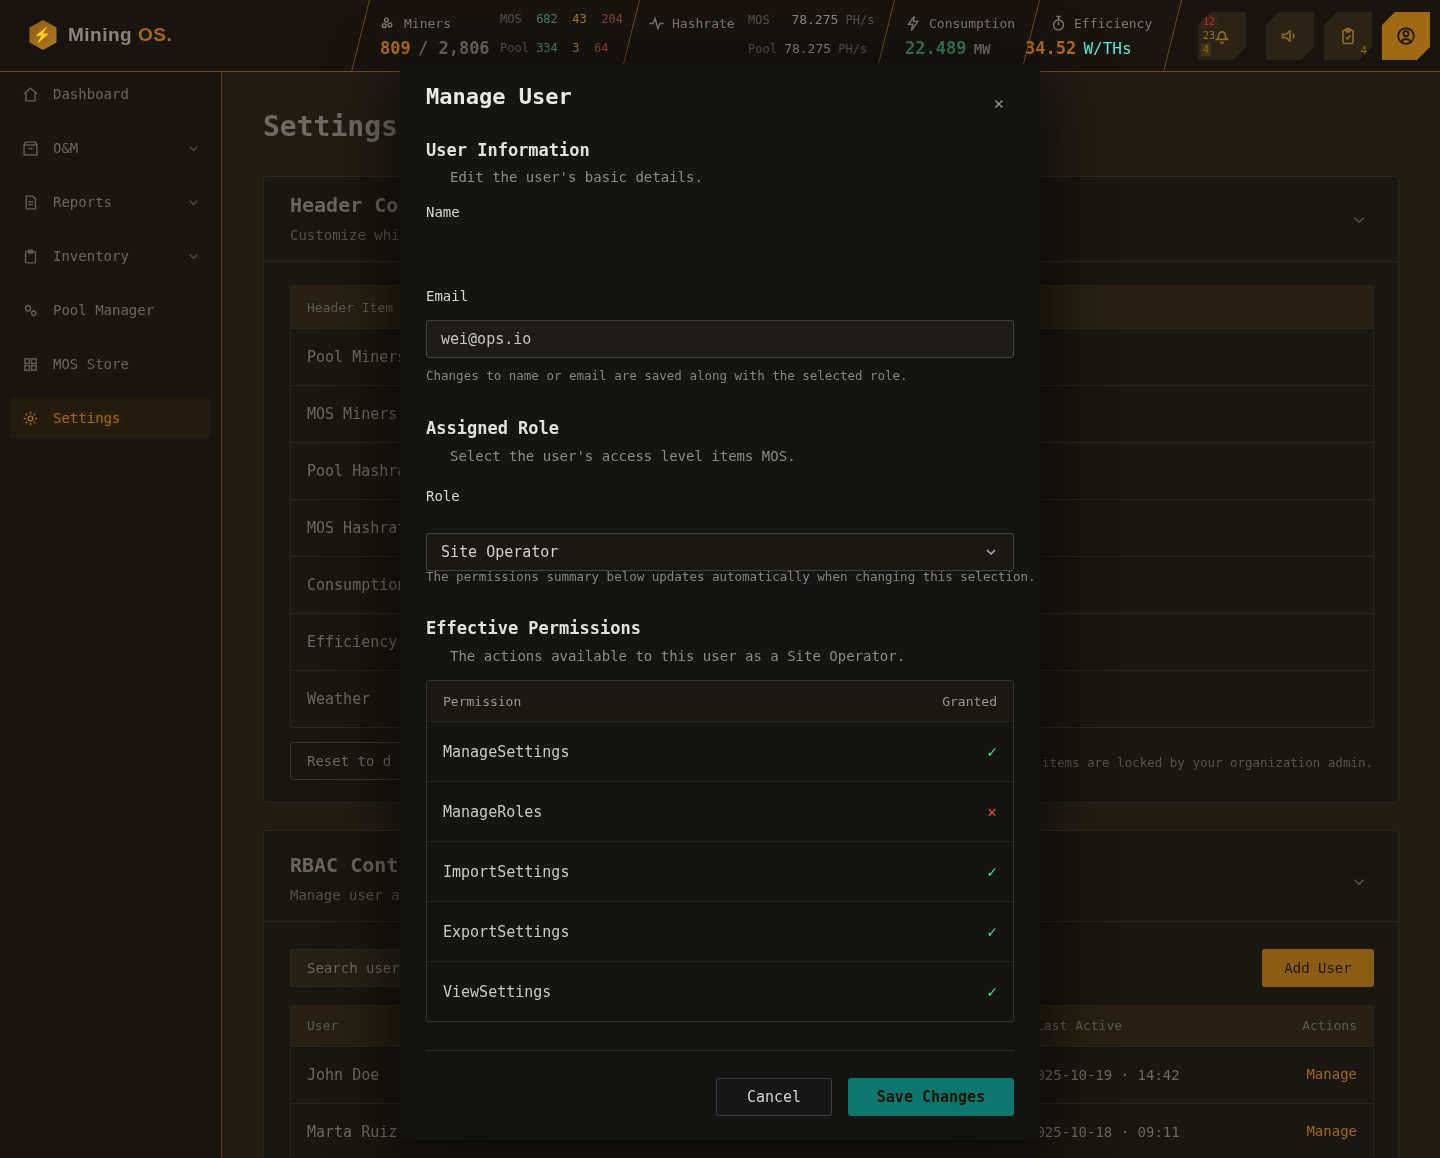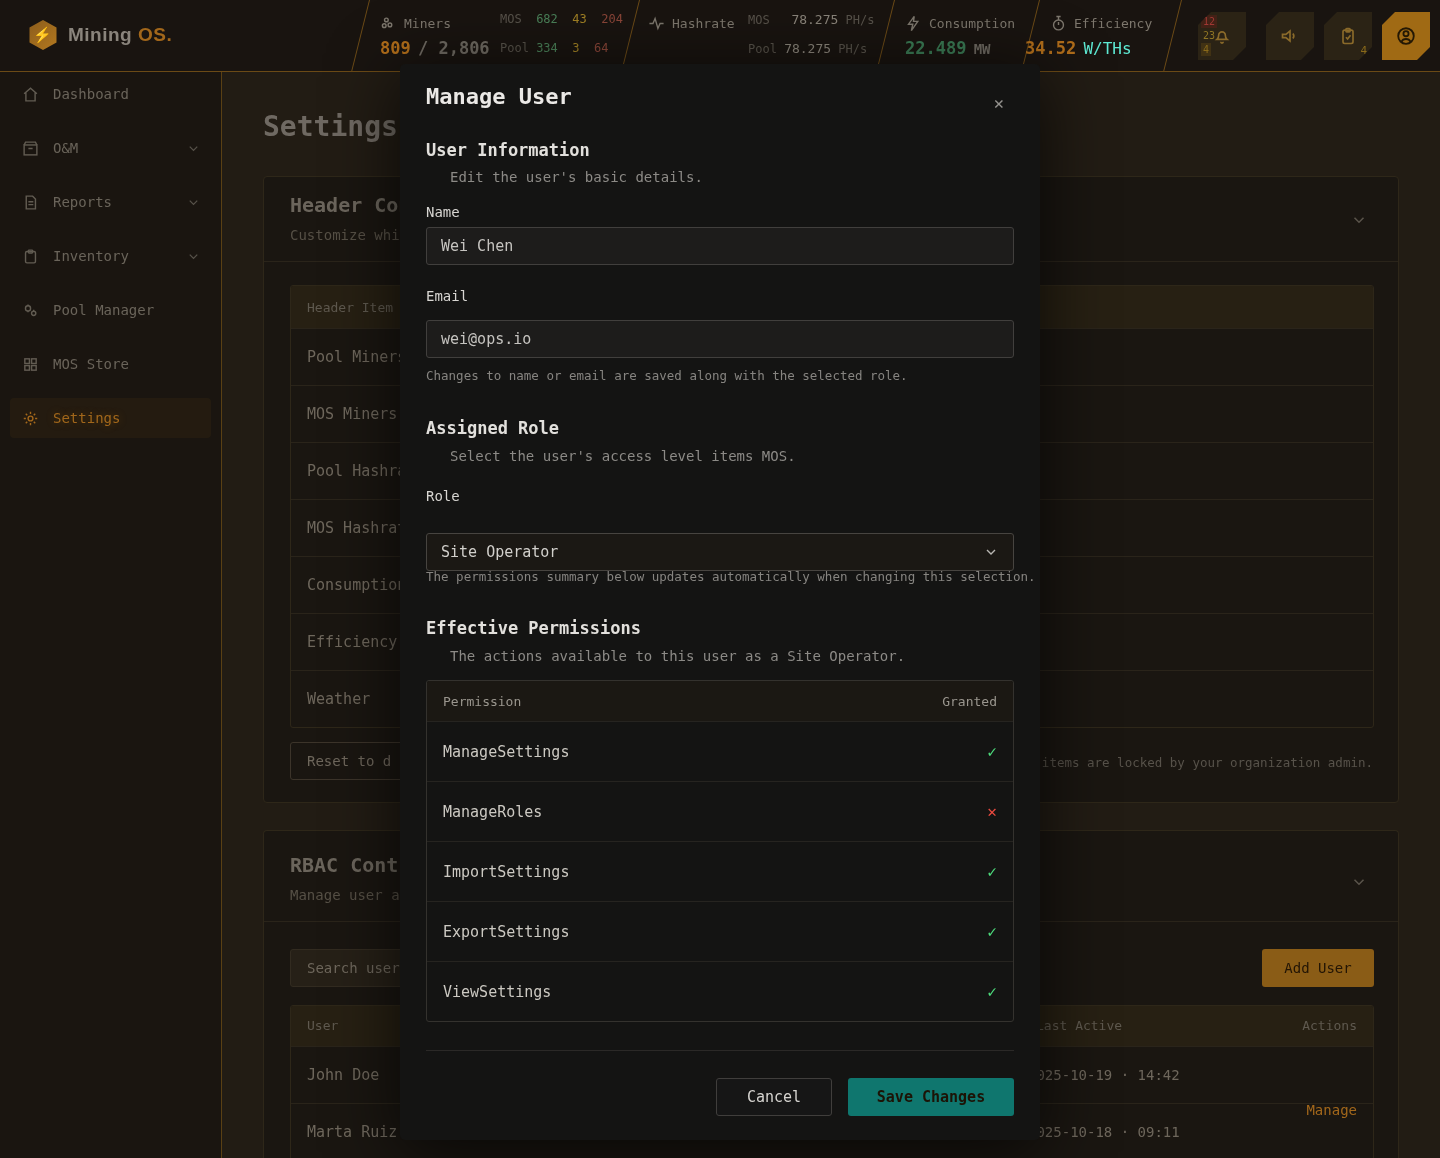--- a/index.html
+++ b/index.html
@@ -57,21 +57,21 @@
   .search-input::placeholder{color:#6e675c;}
   .add-user{position:absolute;right:24px;top:118px;width:112px;height:38px;background:#8a5c16;border:none;border-radius:3px;color:#231505;font-size:14px;font-family:inherit;cursor:pointer;}
   .utable{position:absolute;left:26px;top:174px;width:1084px;border:1px solid #2e2719;border-radius:3px 3px 0 0;overflow:hidden;}
   .uthead{position:relative;height:40px;background:#272013;font-size:13px;color:#5f594f;}
   .uthead .c-user{position:absolute;left:16px;top:12px;}
   .uthead .c-active{position:absolute;left:745px;top:12px;}
   .uthead .c-actions{position:absolute;right:16px;top:12px;}
   .utrow{position:relative;height:57px;border-top:1px solid #2a241a;font-size:15px;color:#6e675c;}
   .utrow .c-name{position:absolute;left:16px;top:19px;}
   .utrow .c-date{position:absolute;left:737px;top:20px;font-size:14px;}
-  .utrow .c-manage{position:absolute;right:16px;top:19px;color:#a2671b;font-size:14px;cursor:pointer;margin-top:36px;}
+  .utrow .c-manage{position:absolute;right:16px;top:19px;color:#a2671b;font-size:14px;cursor:pointer;}
   
   .modal{position:absolute;left:400px;top:64px;width:640px;height:1076px;background:#141413;border-radius:5px;box-shadow:0 12px 70px rgba(0,0,0,.7);z-index:10;}
   .m-title{position:absolute;left:26px;top:20px;font-size:22px;font-weight:bold;color:#ebe9e6;}
   .m-close{position:absolute;right:30px;top:28px;color:#94928e;font-size:17px;cursor:pointer;background:none;border:none;font-family:inherit;}
   .m-h2{position:absolute;left:26px;font-size:17px;font-weight:bold;color:#e2e0dc;}
   .m-sub{position:absolute;left:26px;font-size:14px;color:#8c8a86;margin-left:24px;}
   .m-label{position:absolute;left:26px;font-size:14px;color:#d8d6d2;}
   .m-input{position:absolute;left:26px;width:588px;height:38px;background:#1d1c1b;border:1px solid #413f3d;border-radius:3px;color:#c6c4c0;font-size:15px;font-family:inherit;padding:0 14px;}
   .m-helper{position:absolute;left:26px;font-size:12.5px;color:#868480;white-space:nowrap;}
   .m-select{position:absolute;left:26px;width:588px;height:38px;background:#1b1814;border:1px solid #474440;border-radius:3px;color:#d2d0cc;font-size:15px;display:flex;align-items:center;padding:0 14px;cursor:pointer;margin-top:20px;}
@@ -362,21 +362,20 @@
   </div>
 
   <div class="modal" role="dialog">
     <div class="m-title">Manage User</div>
     <button class="m-close">✕</button>
 
     <div class="m-h2" style="top:76px">User Information</div>
     <div class="m-sub" style="top:105px">Edit the user's basic details.</div>
 
     <label class="m-label" style="top:140px">Name</label>
-    <input class="m-input" style="top: 163px;" type="text" value="Wei Chen">
 
     <label class="m-label" style="top:224px">Email</label>
     <input class="m-input" style="top: 256px;" type="text" value="wei@ops.io">
 
     <div class="m-helper" style="top:304px">Changes to name or email are saved along with the selected role.</div>
 
     <div class="m-h2" style="top:354px">Assigned Role</div>
     <div class="m-sub" style="top:384px">Select the user's access level items MOS.</div>
 
     <label class="m-label" style="top:424px">Role</label>

